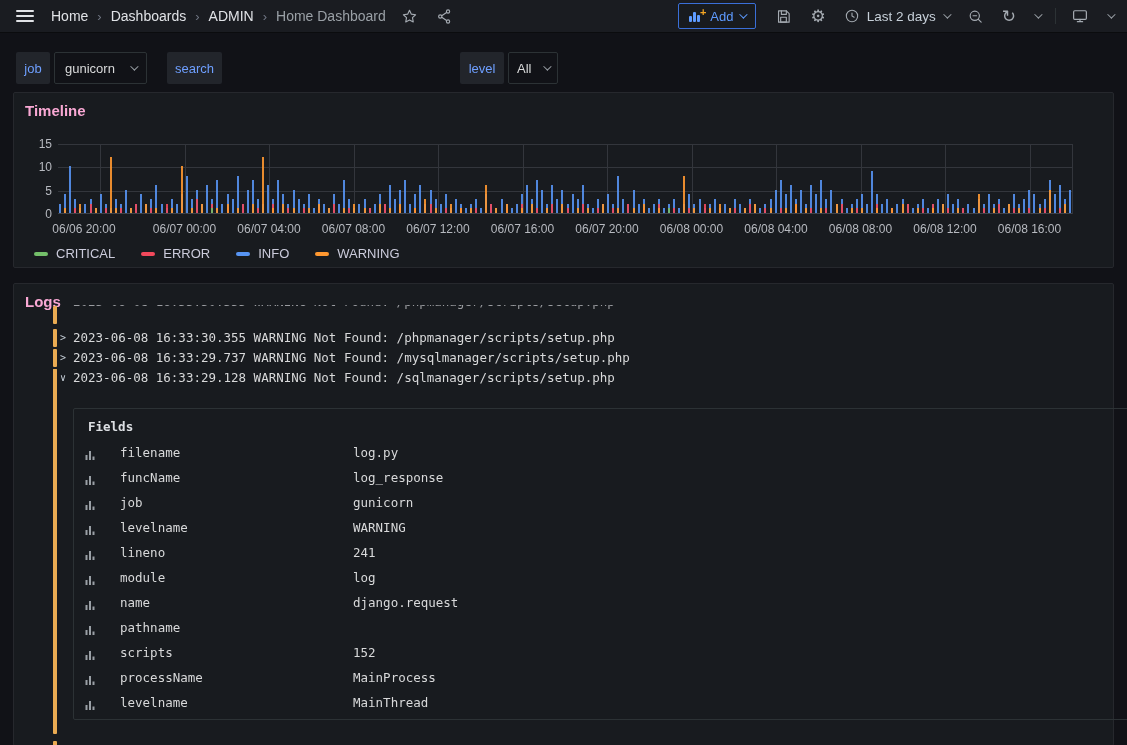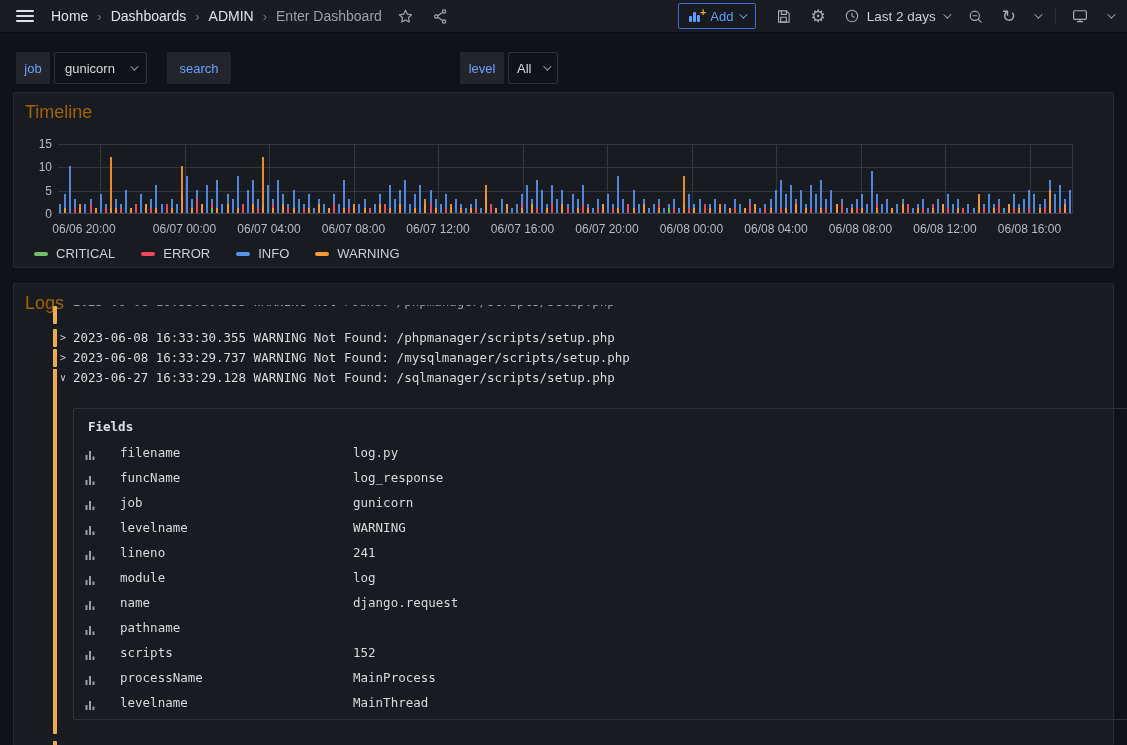--- a/index.html
+++ b/index.html
@@ -49,21 +49,21 @@
                border-radius:2px; color:#d8d9da; font-size:13px; display:flex; align-items:center;
                justify-content:space-between; padding:0 10px; cursor:pointer;
                font-family:"Liberation Sans",sans-serif; }
   .varinput { position:absolute; top:0; height:32px; background:#111217; border:1px solid #2c3235;
               border-radius:2px; color:#d8d9da; font-size:13px; padding:0 10px;
               font-family:"Liberation Sans",sans-serif; }
   .varinput::placeholder { color:#6a707a; }
 
   
   .panel { position:absolute; background:#181b1f; border:1px solid #26282d; border-radius:2px; }
-  .panel h2 { position:absolute; top:9px; left:11px; font-size:18px; font-weight:400; color:#a16207; }
+  .panel h2 { position:absolute; top:9px; left:11px; font-size:15px; font-weight:700; color:#f9a8d4; }
   #timeline-panel { left:13px; top:92px; width:1101px; height:176px; }
   #logs-panel { left:13px; top:283px; width:1101px; height:463px; }
 
   
   #plot { position:absolute; left:44px; top:51px; width:1015px; height:70px; }
   .gridh { position:absolute; left:0; right:0; height:1px; background:#33363c; }
   .gridv { position:absolute; top:0; bottom:0; width:1px; background:#33363c; }
   .baseline { position:absolute; left:0; right:0; bottom:0; height:1px; background:#40434a; }
   .bar { position:absolute; bottom:1px; width:2px; opacity:.9; }
   .ytick { position:absolute; left:0; width:38px; text-align:right; font-size:12px; color:#b7bac0; }
@@ -100,21 +100,21 @@
     <button class="iconbtn" style="padding-left:2px;">
       <span class="hamburger"></span>
     </button>
     <nav class="breadcrumb">
       <a>Home</a>
       <span class="sep">›</span>
       <a>Dashboards</a>
       <span class="sep">›</span>
       <a>ADMIN</a>
       <span class="sep">›</span>
-      <a class="current">Enter Dashboard</a>
+      <a class="current">Home Dashboard</a>
     </nav>
     <button class="iconbtn" style="margin-left:6px;">
       <svg class="ic" width="17" height="17" viewBox="0 0 24 24">
         <path d="M12 3.2l2.6 5.5 6 .8-4.4 4.2 1.1 6-5.3-2.9-5.3 2.9 1.1-6L3.4 9.5l6-.8z"></path>
       </svg>
     </button>
     <button class="iconbtn">
       <svg class="ic" width="17" height="17" viewBox="0 0 24 24">
         <circle cx="17" cy="5" r="2.3"></circle>
           <circle cx="6" cy="12" r="2.3"></circle>
@@ -180,21 +180,21 @@
     </div>
   </header>
 
   <div class="varbar">
     <span class="varlabel" style="left:16px;width:34px;">job</span>
     <button class="varselect" style="left:54px;width:93px;">
       <span>gunicorn</span>
       <span class="chv"></span>
     </button>
 
-    <span class="varlabel" style="left:167px;width:64px;">search</span>
+    <span class="varlabel" style="left:167px;width:55px;">search</span>
 
     <span class="varlabel" style="left:460px;width:44px;">level</span>
     <button class="varselect" style="left:508px;width:50px;padding:0 8px;">
       <span>All</span>
       <span class="chv"></span>
     </button>
   </div>
 
   <section class="panel" id="timeline-panel">
     <h2>Timeline</h2>
@@ -610,21 +610,21 @@
           <div>2023-06-08 16:33:30.355 WARNING Not Found: /phpmanager/scripts/setup.php</div>
         </div>
         <div class="log-border" style="top: 45px; height: 18px; background: rgb(234, 171, 82);"></div>
         <div class="log-chv mono" style="top: 44px;">&gt;</div>
         <div class="log-row-text mono" style="top: 44px;">2023-06-08 16:33:30.355 WARNING Not Found: /phpmanager/scripts/setup.php</div>
         <div class="log-border" style="top: 65px; height: 18px; background: rgb(234, 171, 82);"></div>
         <div class="log-chv mono" style="top: 64px;">&gt;</div>
         <div class="log-row-text mono" style="top: 64px;">2023-06-08 16:33:29.737 WARNING Not Found: /mysqlmanager/scripts/setup.php</div>
         <div class="log-border" style="top: 85px; height: 18px; background: rgb(234, 171, 82);"></div>
         <div class="log-chv mono" style="top: 84px;">∨</div>
-        <div class="log-row-text mono" style="top: 84px;">2023-06-27 16:33:29.128 WARNING Not Found: /sqlmanager/scripts/setup.php</div>
+        <div class="log-row-text mono" style="top: 84px;">2023-06-08 16:33:29.128 WARNING Not Found: /sqlmanager/scripts/setup.php</div>
         <div class="log-border" style="top: 85px; height: 365px; background: rgb(234, 171, 82);"></div>
         <div class="log-border" style="top: 457px; height: 6px; background: rgb(234, 171, 82);"></div>
       </div>
     <div id="fields-box">
       <div id="fields-title" class="mono">Fields</div>
       <div id="field-rows">
           <div class="field-row" style="top: 35px;">
             <div class="field-icon"><svg width="11" height="11" viewBox="0 0 11 11">
                 <rect x="0.5" y="5" width="2" height="5" fill="#9aa0a6"></rect>
                 <rect x="4" y="1" width="2" height="9" fill="#9aa0a6"></rect>

